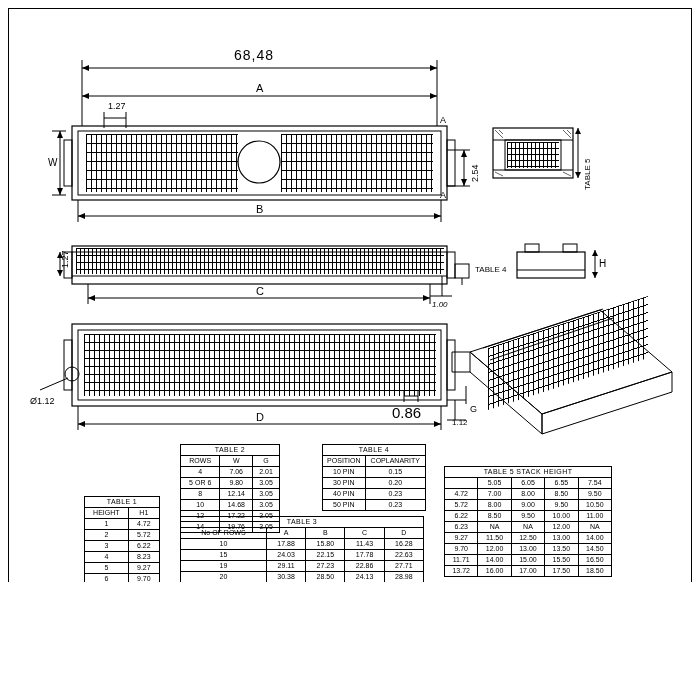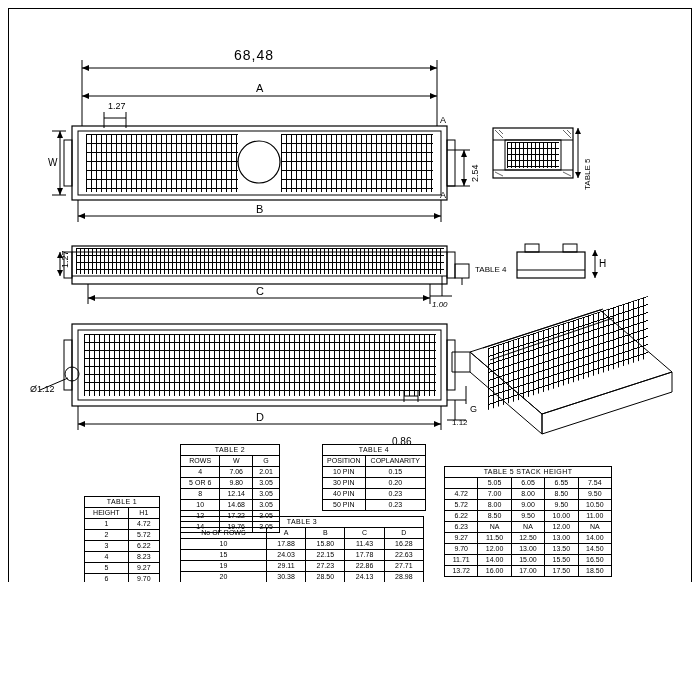--- a/index.html
+++ b/index.html
@@ -190,23 +190,23 @@
   <div class="lbl" style="left:48px;top:157px;font-size:10px;">W</div>
   <div class="lbl" style="left:440px;top:115px;font-size:9px;">A</div>
   <div class="lbl" style="left:440px;top:190px;font-size:9px;">A</div>
   <div class="lbl rot" style="left:470px;top:182px;transform:rotate(-90deg);">2.54</div>
 
   <div class="lbl rot" style="left:60px;top:268px;transform:rotate(-90deg);">1.27</div>
   <div class="lbl" style="left:256px;top:285px;font-size:11px;">C</div>
   <div class="lbl" style="left:475px;top:265px;font-size:8px;">TABLE 4</div>
   <div class="lbl" style="left:432px;top:300px;font-size:8px;font-style:italic;">1.00</div>
 
-  <div class="lbl" style="left:30px;top:384px;font-size:9px;">Ø1.12</div>
+  <div class="lbl" style="left:30px;top:396px;font-size:9px;">Ø1.12</div>
   <div class="lbl" style="left:256px;top:411px;font-size:11px;">D</div>
-  <div class="lbl" style="left:392px;top:404px;font-size:10px;margin-top:32px;">0.86</div>
+  <div class="lbl" style="left:392px;top:404px;font-size:15px;">0.86</div>
   <div class="lbl" style="left:452px;top:418px;font-size:8px;">1.12</div>
   <div class="lbl" style="left:470px;top:404px;font-size:9px;">G</div>
 
   <div class="lbl rot" style="left:583px;top:190px;transform:rotate(-90deg);font-size:8px;">TABLE 5</div>
   <div class="lbl" style="left:599px;top:258px;font-size:10px;">H</div>
 
   <table class="t" style="left:84px;top:496px;width:76px;">
     <tbody>
         <tr>
           <td class="hd" colspan="2">TABLE 1</td>

